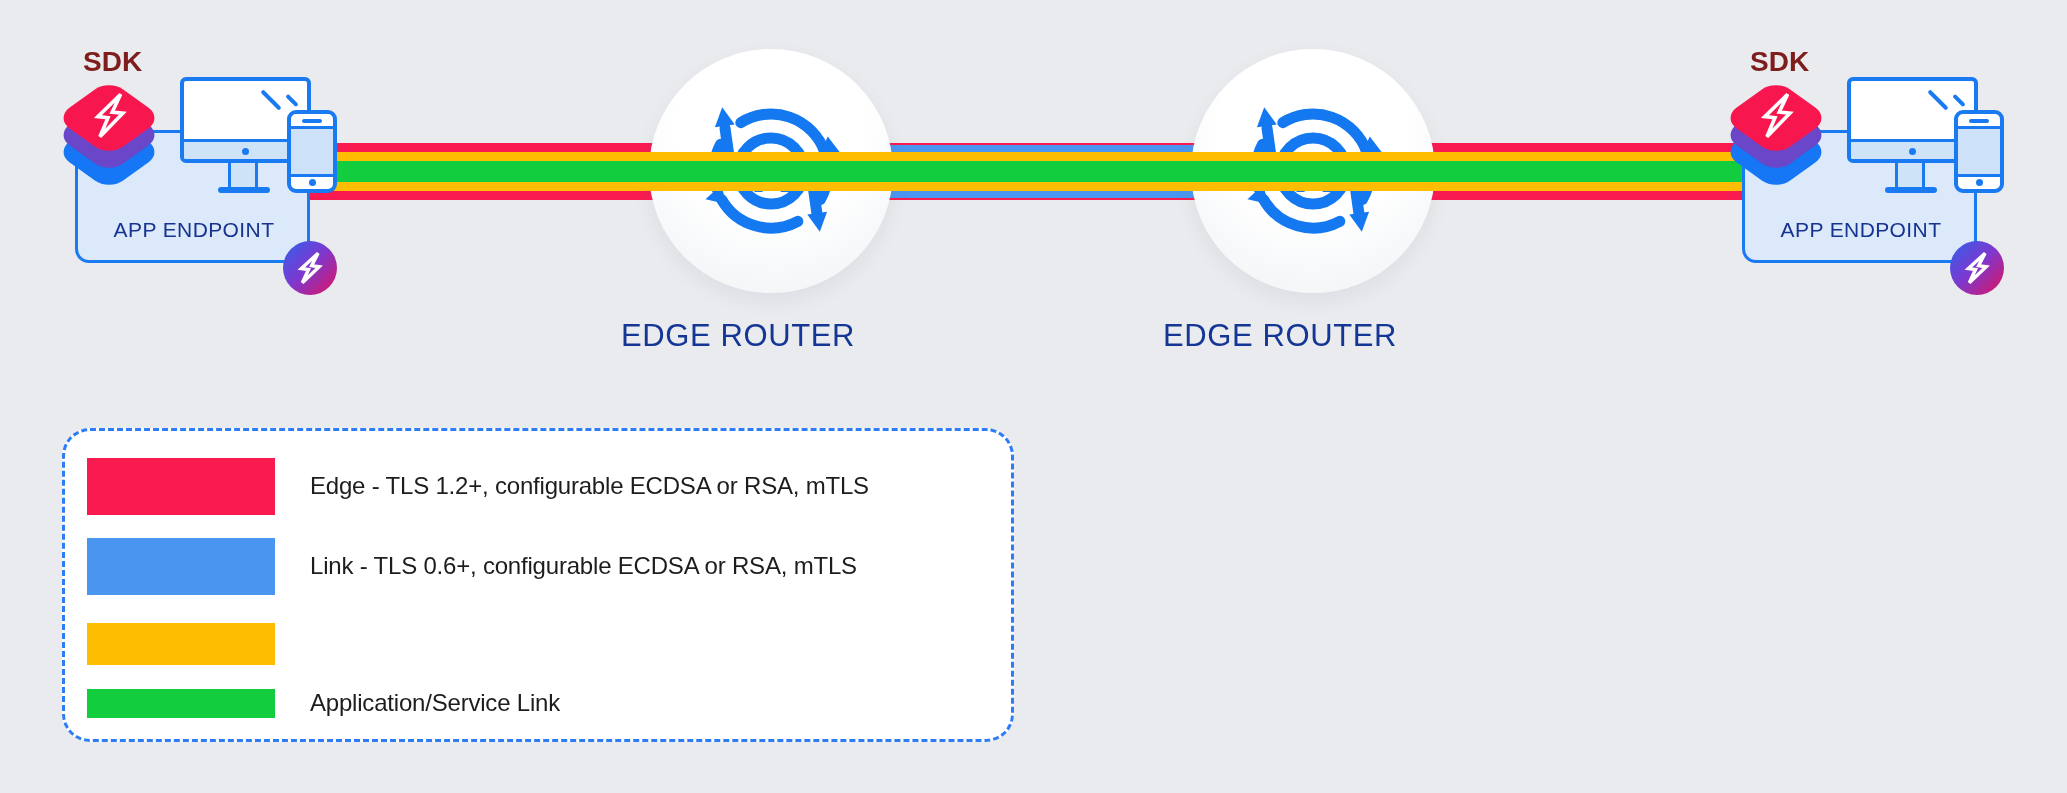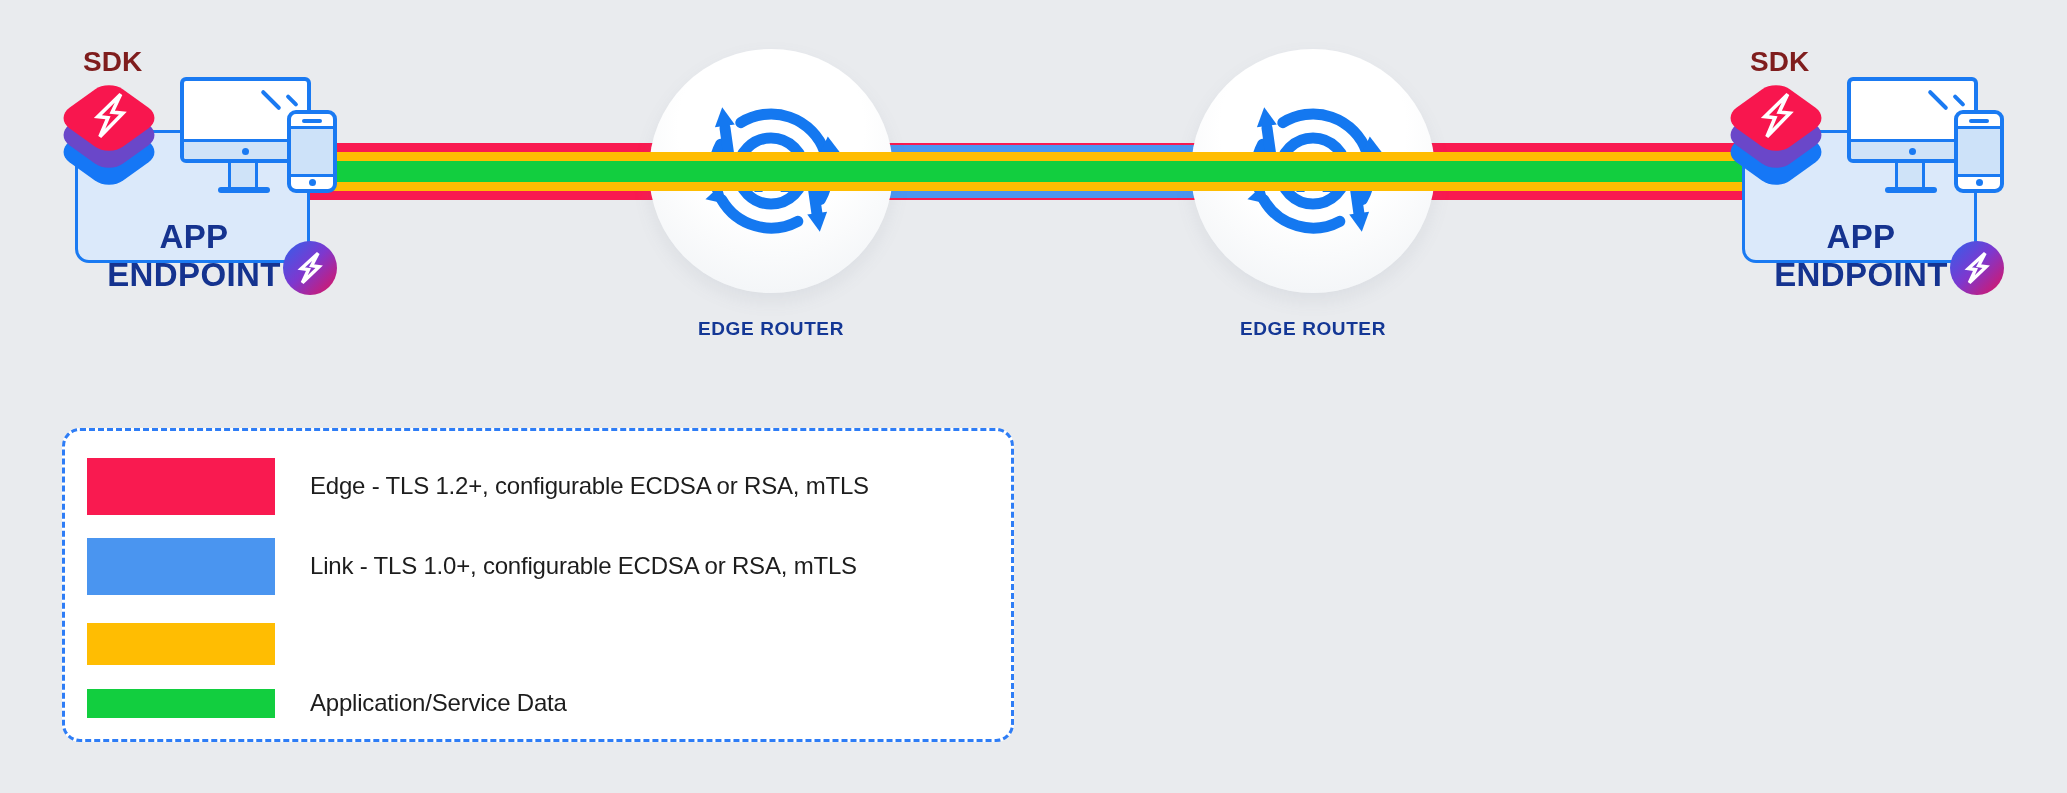--- a/index.html
+++ b/index.html
@@ -11,30 +11,30 @@
   .band-red{left:310px;top:143px;width:1432px;height:57px;z-index:1;}
   .band-blue{left:771px;top:145px;width:542px;height:53px;z-index:2;}
   .band-yellow{left:310px;top:152px;width:1432px;height:39px;z-index:4;}
   .band-green{left:310px;top:161px;width:1432px;height:21px;z-index:5;}
 
   
   .router-circle{position:absolute;top:49px;width:244px;height:244px;border-radius:50%;
     background:radial-gradient(circle at 50% 32%,#ffffff 45%,#f4f6f8 80%,#eceff2 100%);
     box-shadow:0 8px 18px rgba(110,120,140,0.10);z-index:3;}
   .router-circle svg{position:absolute;left:37px;top:37px;}
-  .router-label{position:absolute;top:318px;width:300px;text-align:center;
-    font-size:19px;font-weight:700;letter-spacing:.6px;color:#143795;z-index:3;}
+  .router-label{position:absolute;top:318px;width:300px;text-align:left;
+    font-size:31px;font-weight:400;letter-spacing:.6px;color:#143795;z-index:3;}
 
   
   .endpoint{position:absolute;top:40px;width:262px;height:260px;z-index:6;}
   .sdk-label{position:absolute;left:8px;top:6px;font-size:28px;font-weight:600;color:#7f1d1d;}
   .ep-box{position:absolute;left:0;top:90px;width:235px;height:133px;box-sizing:border-box;
     background:#dbe9fa;border:3px solid #1a7af2;border-radius:14px;}
   .ep-label{position:absolute;left:0;top:178px;width:238px;text-align:center;
-    font-size:33px;font-weight:700;letter-spacing:.4px;color:#15338f;}
+    font-size:21px;font-weight:400;letter-spacing:.4px;color:#15338f;}
 
   .monitor{position:absolute;left:105px;top:37px;width:131px;height:86px;box-sizing:border-box;
     background:#ffffff;border:4px solid #1a7af2;border-radius:6px;}
   .monitor-bezel{position:absolute;left:0;right:0;bottom:0;height:17px;background:#cfe3f8;
     border-top:3px solid #1a7af2;border-radius:0 0 2px 2px;}
   .monitor-dot{position:absolute;left:50%;top:6px;width:7px;height:7px;margin-left:-3.5px;
     border-radius:50%;background:#1a7af2;}
   .slash{position:absolute;width:4px;background:#1a7af2;border-radius:2px;transform:rotate(-45deg);}
   .slash-1{left:85px;top:6px;height:26px;}
   .slash-2{left:106px;top:12px;height:15px;}
@@ -59,21 +59,21 @@
   .sdk-stack{position:absolute;left:-21px;top:36px;width:110px;height:125px;}
   .sdk-layer{position:absolute;left:17px;width:76px;height:76px;border-radius:20px;
     transform:scaleY(0.72) rotate(45deg);}
   .sdk-layer-blue{top:38px;background:#1577f6;z-index:1;}
   .sdk-layer-purple{top:21px;background:#6a47c9;z-index:2;}
   .sdk-layer-red{top:4px;background:#f8164e;z-index:3;}
   .sdk-bolt{position:absolute;left:38px;top:15px;z-index:4;}
 
   
   .legend{position:absolute;left:62px;top:428px;width:952px;height:314px;box-sizing:border-box;
-    background:#ffffff;border:3px dashed #2e7df6;border-radius:18px;z-index:2;}
+    background:#ffffff;border:3px dashed #2e7df6;border-radius:28px;z-index:2;}
   .swatch{position:absolute;left:22px;width:188px;}
   .legend-label{position:absolute;left:245px;font-size:24px;line-height:28px;color:#1d1d1d;
     letter-spacing:-0.2px;white-space:nowrap;}
   .sw-edge{top:27px;height:57px;}   .lbl-edge{top:41px;}
   .sw-link{top:107px;height:57px;}  .lbl-link{top:121px;}
   .sw-service{top:192px;height:42px;} .lbl-service{top:199px;}
   .sw-data{top:258px;height:29px;}  .lbl-data{top:258px;}
 </style>
 </head>
 <body>
@@ -207,21 +207,21 @@
         <path d="M44,3 L10,44 L27,44 L17,77 L51,34 L33,34 Z" fill="none" stroke="#ffffff" stroke-width="8" stroke-linejoin="miter" transform="rotate(8 30 40)"></path>
       </svg>
     </div>
   </div>
 
   <div class="legend">
     <div class="swatch sw-edge" style="background: rgb(249, 26, 80);"></div>
     <div class="legend-label lbl-edge">Edge - TLS 1.2+, configurable ECDSA or RSA, mTLS</div>
 
     <div class="swatch sw-link" style="background: rgb(74, 149, 240);"></div>
-    <div class="legend-label lbl-link">Link - TLS 1.0+, configurable ECDSA or RSA, mTLS</div>
+    <div class="legend-label lbl-link">Link - TLS 0.6+, configurable ECDSA or RSA, mTLS</div>
 
     <div class="swatch sw-service" style="background: rgb(255, 189, 2);"></div>
 
     <div class="swatch sw-data" style="background: rgb(18, 206, 63);"></div>
-    <div class="legend-label lbl-data">Application/Service Data</div>
+    <div class="legend-label lbl-data">Application/Service Link</div>
   </div>
 
 </div>
 
 </body></html>

